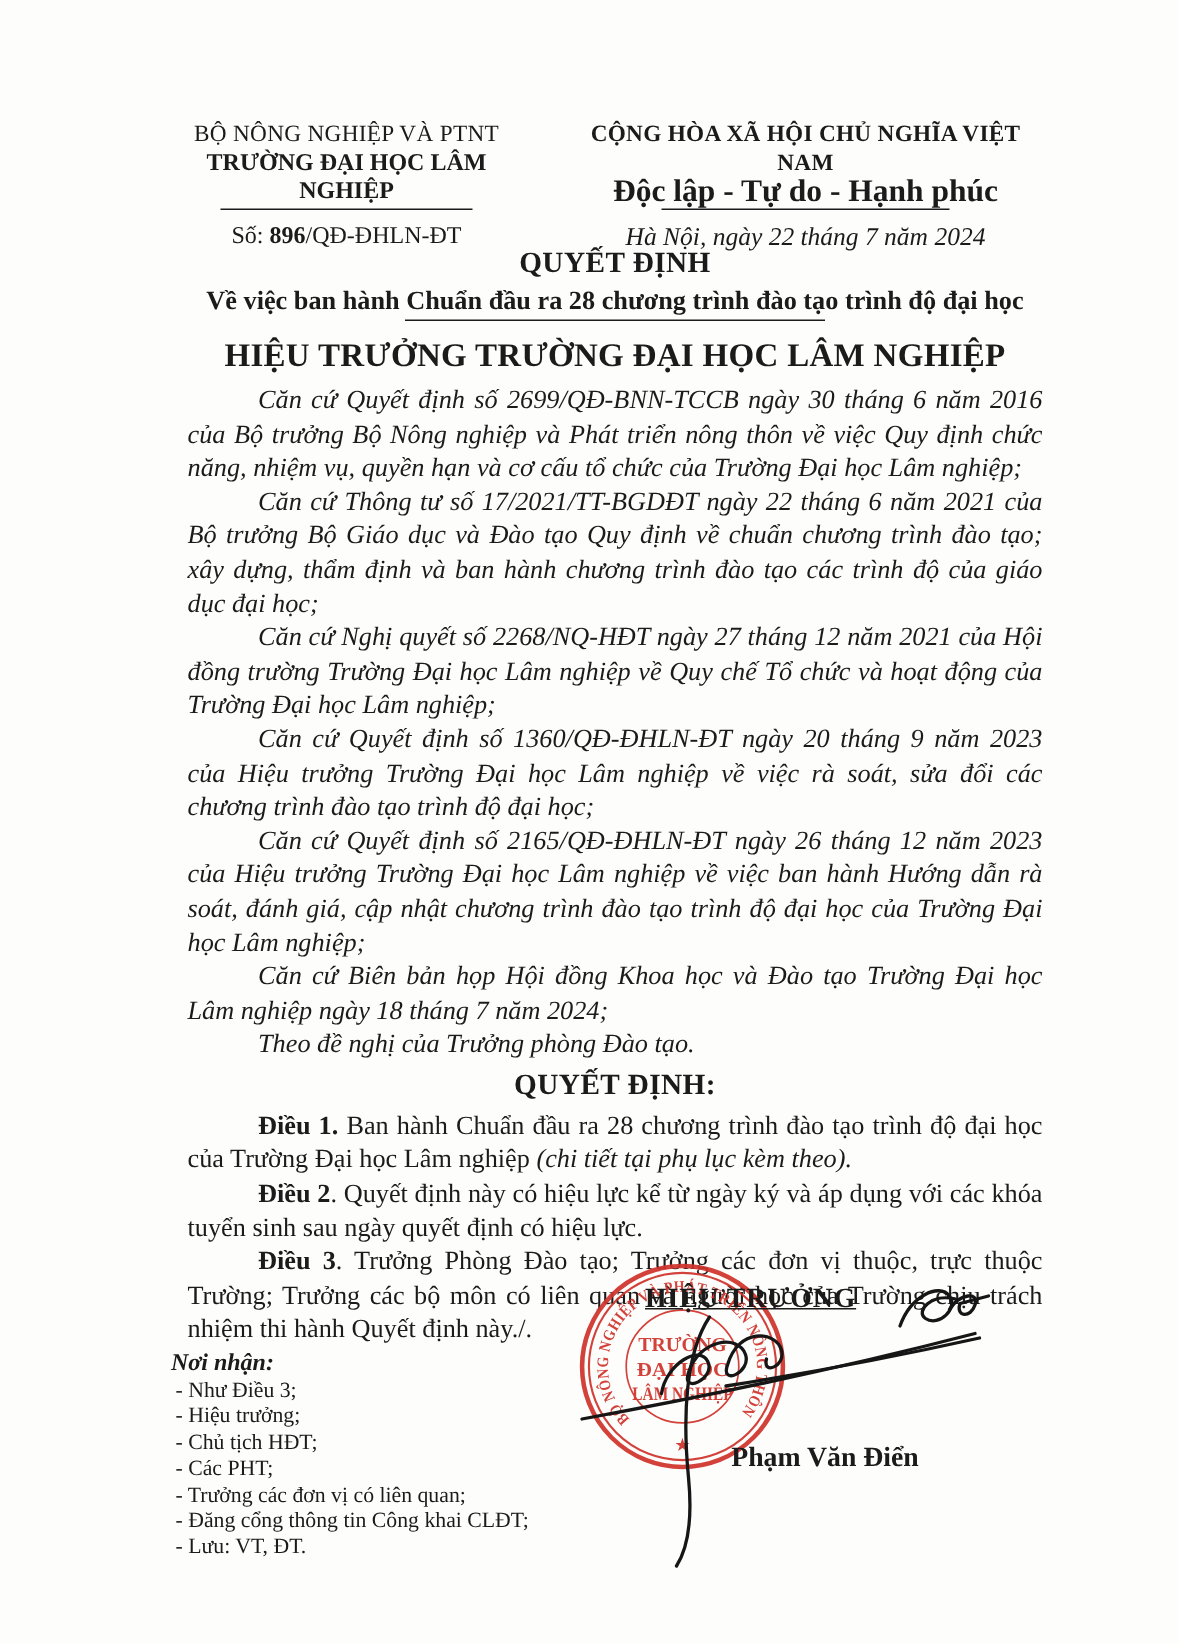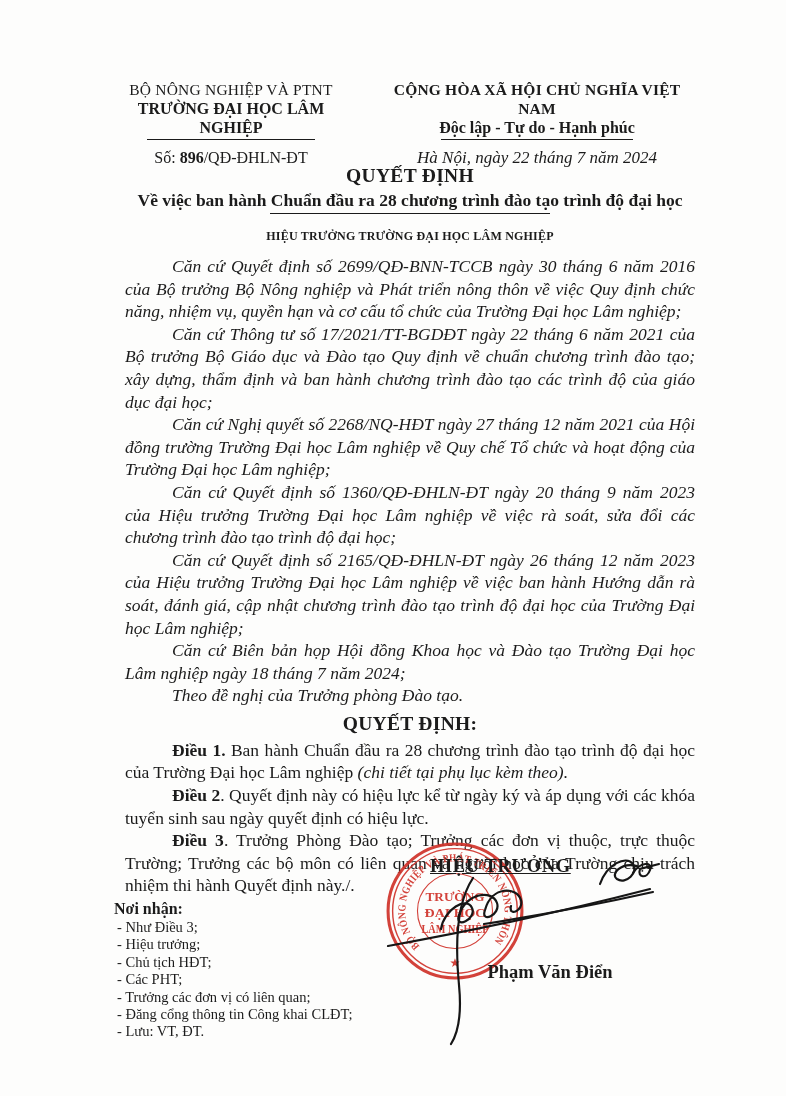--- a/index.html
+++ b/index.html
@@ -19,29 +19,29 @@
   .rule-left{width:168px;}
   .rule-right{width:192px;}
   .doc-no{font-size:16px; margin-top:9px;}
   .doc-no b{font-weight:bold;}
   .place-date{font-size:17px; font-style:italic; margin-top:8px;}
   
   .content{position:absolute; left:125px; top:164px; width:570px;}
   .title-heading{font-size:19.5px; font-weight:bold; text-align:center; line-height:24px; letter-spacing:.3px;}
   .title-subject{font-size:17.5px; font-weight:bold; text-align:center; line-height:22px; margin-top:1px;}
   .title-rule{width:280px; border-bottom:1.5px solid #1b1b1b; margin:2px auto 0;}
-  .title-issuer{font-size:12px; font-weight:bold; text-align:center; line-height:23px; margin-top:11px; margin-bottom:7px; letter-spacing:.2px;}
+  .title-issuer{font-size:22px; font-weight:bold; text-align:center; line-height:23px; margin-top:11px; margin-bottom:7px; letter-spacing:.2px;}
   .para{font-size:17.5px; line-height:22.6px; text-align:justify; text-indent:47px; margin:0;}
   .preamble-para{font-style:italic;}
   .decide-heading{font-size:19.5px; font-weight:bold; text-align:center; line-height:24px; margin:5px 0 3px 0; letter-spacing:.3px;}
   .article-label{font-weight:bold;}
   .article-suffix{font-style:italic;margin-top:38px;}
   
   .recipients{margin-left:-11px; margin-top:2px; width:310px;}
-  .recipients-label{font-size:16px; font-weight:bold; line-height:20px;}
+  .recipients-label{font-size:16px; font-weight:bold; font-style:italic; line-height:20px;}
   .recipients-list{list-style:none; margin:0; padding:0 0 0 3px;}
   .recipients-list li{font-size:14.5px; line-height:17.4px;}
   
   .sig-title{position:absolute; left:430px; top:856px; width:212px; text-align:left;
              font-size:18.5px; font-weight:bold; letter-spacing:.6px; z-index:3;text-decoration:underline;}
   .sig-name{position:absolute; left:444px; top:962px; width:212px; text-align:center;
             font-size:18.5px; font-weight:bold; z-index:3;}
   .stamp-svg{position:absolute; left:384px; top:840px; width:142px; height:142px; z-index:2; opacity:.93;}
   .sign-svg{position:absolute; left:370px; top:845px; width:330px; height:205px; z-index:4; pointer-events:none;}
 </style>
@@ -52,21 +52,21 @@
 
   <div class="header-row">
     <div class="hcol hcol-left">
       <div class="h-line1">BỘ NÔNG NGHIỆP VÀ PTNT</div>
       <div class="h-line2">TRƯỜNG ĐẠI HỌC LÂM NGHIỆP</div>
       <div class="h-rule rule-left"></div>
       <div class="doc-no"><span>Số: </span><b>896</b><span>/QĐ-ĐHLN-ĐT</span></div>
     </div>
     <div class="hcol hcol-right">
       <div class="h-line1" style="font-weight:bold">CỘNG HÒA XÃ HỘI CHỦ NGHĨA VIỆT NAM</div>
-      <div class="h-line2" style="font-size:16px">Độc lập - Tự do - Hạnh phúc</div>
+      <div class="h-line2" style="font-size:21px">Độc lập - Tự do - Hạnh phúc</div>
       <div class="h-rule rule-right"></div>
       <div class="place-date">Hà Nội, ngày 22 tháng 7 năm 2024</div>
     </div>
   </div>
 
   <div class="content">
     <div class="title-heading">QUYẾT ĐỊNH</div>
     <div class="title-subject">Về việc ban hành Chuẩn đầu ra 28 chương trình đào tạo trình độ đại học</div>
     <div class="title-rule"></div>
     <div class="title-issuer">HIỆU TRƯỞNG TRƯỜNG ĐẠI HỌC LÂM NGHIỆP</div>

